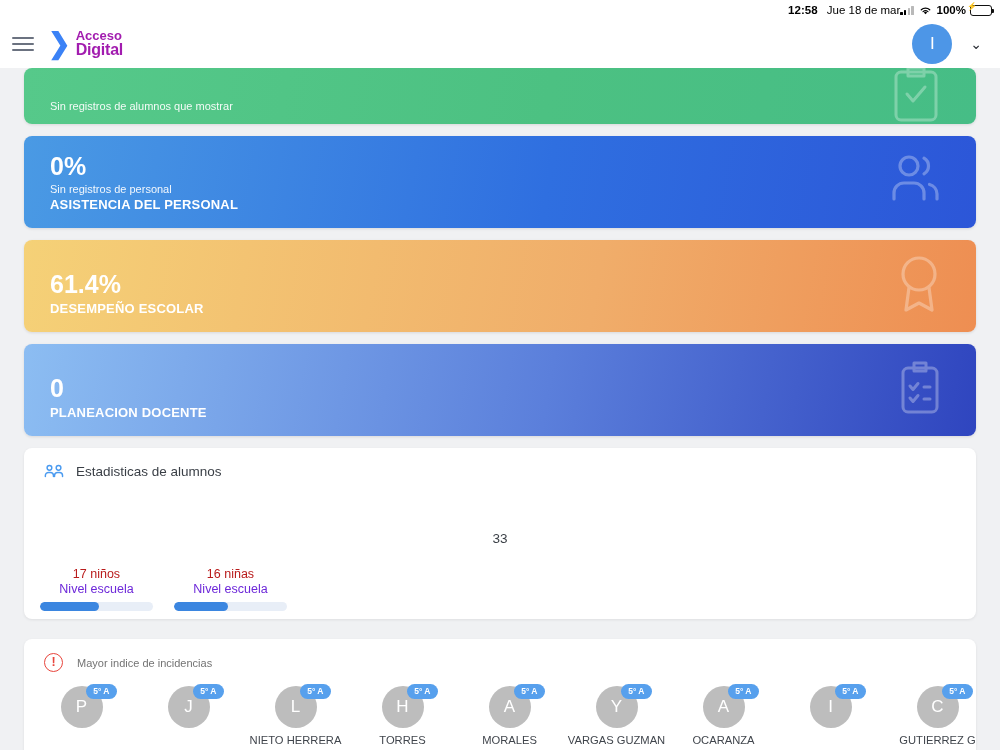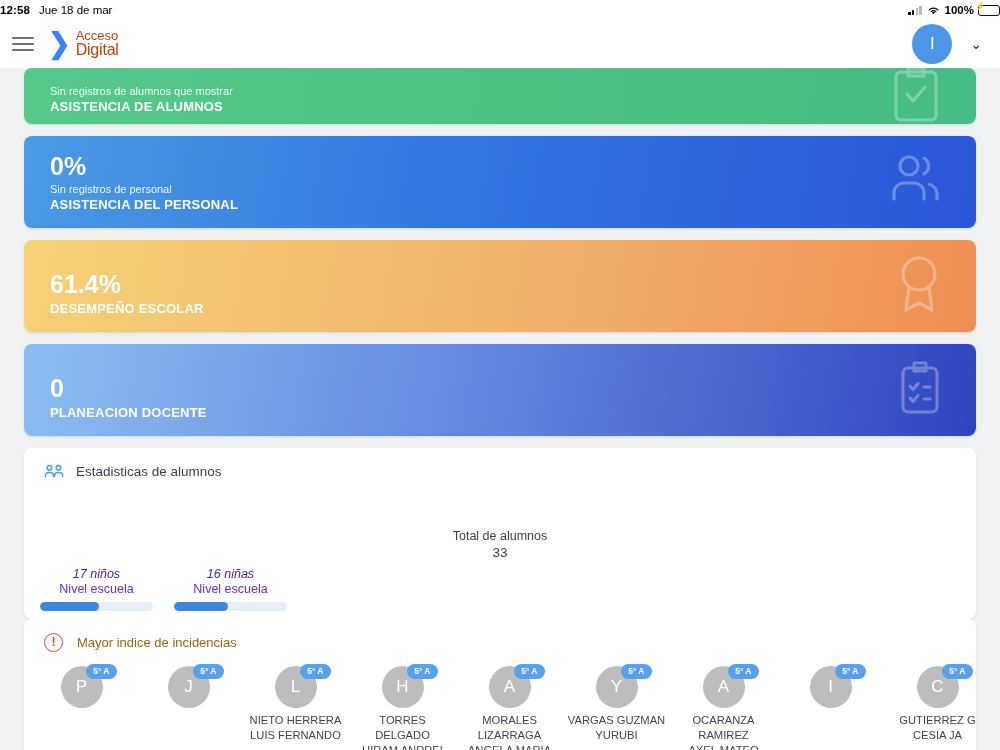--- a/index.html
+++ b/index.html
@@ -6,22 +6,22 @@
   html, body {
     width: 1000px; height: 750px;
     font-family: "Liberation Sans", sans-serif;
     background: #f0f1f3;
     overflow: hidden;
   }
 
   
   .statusbar {
     height: 20px; background: #ffffff;
-    display: flex; align-items: center; justify-content: space-between;
-    padding: 0 0; font-size: 11.5px; color: #000; font-weight: 600;
+    display: flex; align-items: center; justify-content: flex-end;
+    padding: 0 8px; font-size: 11.5px; color: #000; font-weight: 600;
   }
   .sb-left { display: flex; align-items: center; gap: 9px; }
   .sb-right { display: flex; align-items: center; gap: 4px; }
   .sb-time { letter-spacing: .1px; }
   .sb-date { font-weight: 500; }
   .signal { display: flex; align-items: flex-end; gap: 1.5px; height: 9px; }
   .signal i { display:block; width: 2.2px; background: #000; border-radius: .5px; }
   .signal i:nth-child(1){height:3px}
   .signal i:nth-child(2){height:5px}
   .signal i:nth-child(3){height:7px;background:#b9b9b9}
@@ -47,21 +47,21 @@
     display:flex; align-items:center; justify-content:space-between;
     padding: 0 18px 0 12px; position: relative; z-index: 20;
   }
   .appbar-left { display:flex; align-items:center; gap: 14px; }
   .hamburger { width: 22px; height: 16px; display:flex; flex-direction:column;
     justify-content:space-between; cursor:pointer; padding: 1px 0;}
   .hamburger span { display:block; height:1.6px; background:#6b7280; border-radius:1px;}
   .brand { display:flex; align-items:center; gap: 4px; }
   .brand-chevron { color:#3b82f6; font-size: 27px; font-weight: 700; line-height: 1;
     transform: scaleY(1.05); margin-right:1px;}
-  .brand-text { line-height: 1.02; color:#c2410c; font-weight: 400; font-size: 14.5px;}
+  .brand-text { line-height: 1.02; color:#a21caf; font-weight: 700; font-size: 14.5px;}
   .brand-text div:first-child { font-size: 13px; }
   .brand-text div:last-child { font-size: 16px; letter-spacing:-.2px;}
   .appbar-right { display:flex; align-items:center; gap: 18px; }
   .avatar-circle {
     width: 40px; height: 40px; border-radius: 50%; background: #4d96e7;
     display:flex; align-items:center; justify-content:center;
     color:#fff; font-size: 17px; font-weight: 400;
   }
   .caret-down { color:#2b2f36; font-size: 14px; line-height:1; }
 
@@ -83,39 +83,39 @@
 
   .kpi-green { background: linear-gradient(100deg,#56c98a 0%,#4cc182 55%,#46bd86 100%);
                height: 56px; margin-top: 0; }
   .kpi-green .kpi-body { padding-bottom: 10px; }
   .kpi-blue  { background: linear-gradient(100deg,#4a9ae4 0%,#2f6fe0 55%,#2c56d8 100%); height: 92px;}
   .kpi-orange{ background: linear-gradient(100deg,#f5d177 0%,#f0ad6a 60%,#ee8e52 100%); height: 92px;}
   .kpi-indigo{ background: linear-gradient(100deg,#8cbdf2 0%,#5b7fdb 55%,#2f45bf 100%); height: 92px;}
 
   
   .card { background:#fff; border-radius:8px; box-shadow: 0 1px 3px rgba(0,0,0,.08);
-          margin-bottom: 0; }
+          margin-bottom: 20px; }
 
   .card-head { display:flex; align-items:center; gap: 12px; padding: 16px 20px 0 20px;}
   .card-head .label { font-size: 13.5px; color:#3a3f46; }
 
   .stats-body { position:relative; height: 140px; }
   .total-block { position:absolute; left:0; right:0; top: 50px; text-align:center; }
   .total-block .t1 { font-size: 12.5px; color:#3a3f46; }
   .total-block .t2 { font-size: 13.5px; color:#3a3f46; margin-top:2px; }
   .gender-row { position:absolute; top: 88px; left: 16px; display:flex; gap: 21px; }
   .gender { width: 113px; text-align:center; }
-  .gender .g-count { font-size: 12.5px; color:#4c1d95;font-style:italic; }
+  .gender .g-count { font-size: 12.5px; color:#b91c1c; }
   .gender .g-level { font-size: 12.5px; color:#6d28d9; margin-top: 1px;}
   .bar-track { height: 9px; border-radius: 6px; background:#e8eef7; margin-top: 6px; overflow:hidden;}
   .bar-fill { height: 100%; border-radius: 6px; background:#3b86e0; }
 
   
   .inc-head { display:flex; align-items:center; gap: 14px; padding: 14px 20px 0 20px; }
-  .inc-head .label { font-size: 13px; color:#a16207; }
+  .inc-head .label { font-size: 11px; color:#737373; }
   .alert-icon { width: 19px; height: 19px; border-radius:50%; border: 1.6px solid #e8453c;
      color:#e8453c; font-size: 12.5px; font-weight: 700; display:flex;
      align-items:center; justify-content:center; line-height:1; }
 
   .students { display:flex; padding: 14px 4px 0 4px; overflow: hidden; }
   .student { width: 107px; flex: 0 0 107px; text-align:center; position:relative; }
   .st-avatar-wrap { position:relative; width: 46px; height: 42px; margin: 0 auto 5px auto; }
   .st-avatar { width: 42px; height: 42px; border-radius:50%; background:#bdbdbd;
      color:#fff; font-size: 17px; display:flex; align-items:center; justify-content:center;
      margin-left: 2px;}
@@ -170,21 +170,20 @@
     <div class="avatar-circle">I</div>
     <div class="caret-down">⌄</div>
   </div>
 </div>
 
 <div class="content">
 
   <div class="kpi kpi-green">
     <div class="kpi-body">
       <div class="sub">Sin registros de alumnos que mostrar</div>
-      <div class="ttl">ASISTENCIA DE ALUMNOS</div>
     </div>
     <div class="kpi-icon" style="top:-4px;transform:none;">
       <svg width="56" height="60" viewBox="0 0 56 60" fill="none" stroke="#fff" stroke-width="3" stroke-linecap="round" stroke-linejoin="round">
         <rect x="8" y="8" width="40" height="48" rx="5"></rect>
         <path d="M20 4h16v8H20z"></path>
         <path d="M19 30l6 7 12-14"></path>
       </svg>
     </div>
   </div>
 
@@ -240,21 +239,20 @@
         <circle cx="6" cy="4" r="2.6"></circle>
           <circle cx="16" cy="4" r="2.6"></circle>
         <path d="M1.5 13.5v-1.2A3.4 3.4 0 0 1 5 9h2a3.4 3.4 0 0 1 3.4 3.3v1.2"></path>
         <path d="M11.6 13.5v-1.2A3.4 3.4 0 0 1 15 9h2a3.4 3.4 0 0 1 3.4 3.3v1.2"></path>
       </svg>
       <span class="label">Estadisticas de alumnos</span>
     </div>
 
     <div class="stats-body">
       <div class="total-block">
-        <div class="t1">Total de alumnos</div>
         <div class="t2">33</div>
       </div>
 
       <div class="gender-row">
         <div class="gender">
           <div class="g-count">17 niños</div>
           <div class="g-level">Nivel escuela</div>
           <div class="bar-track">
             <div class="bar-fill" id="bar0" style="width: 52%;"></div>
           </div>

